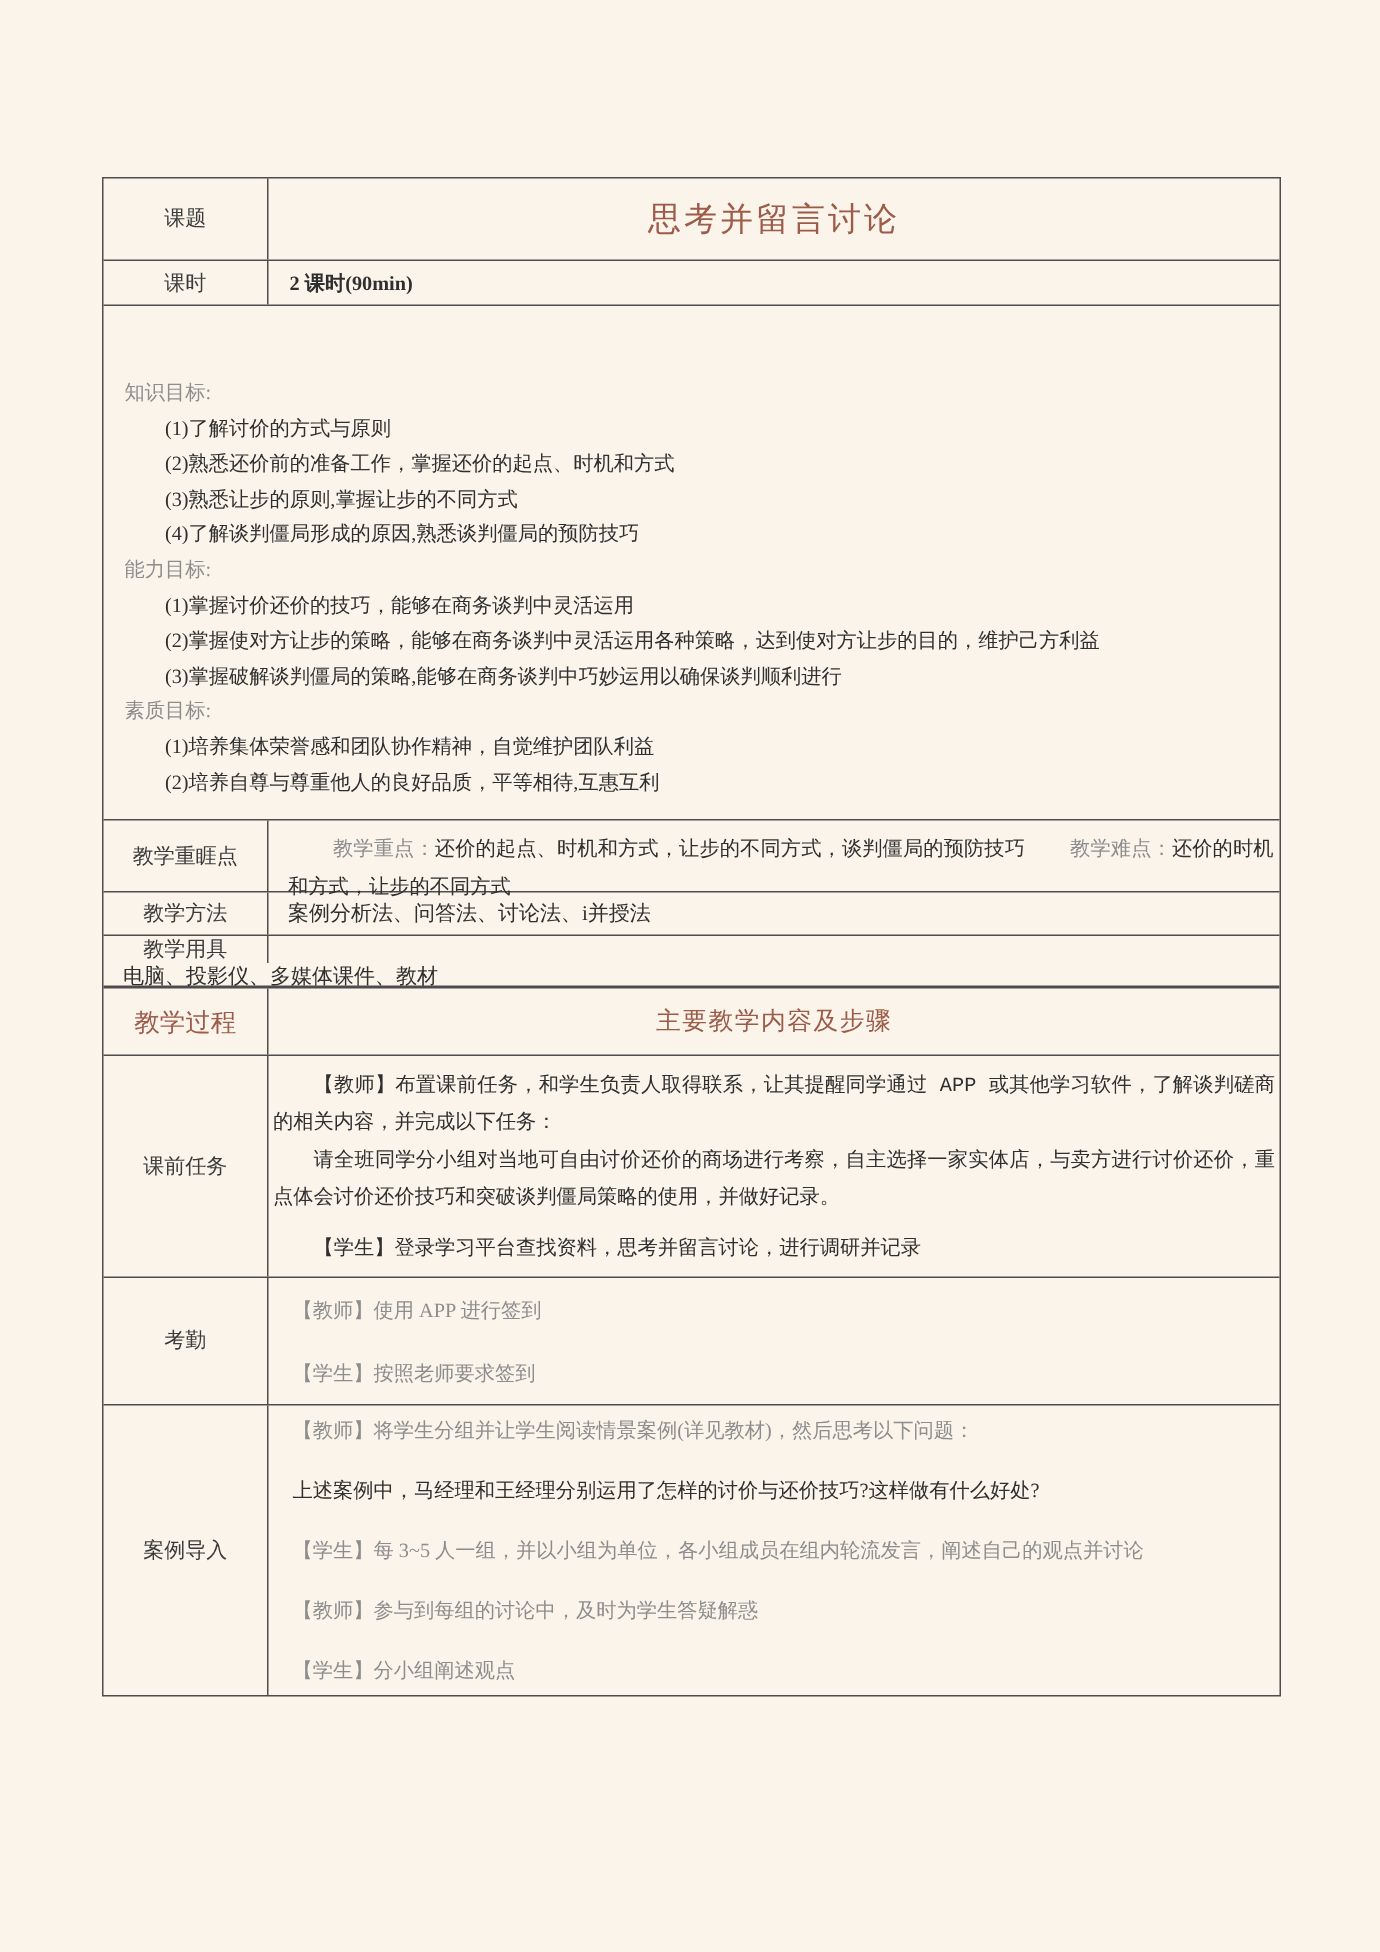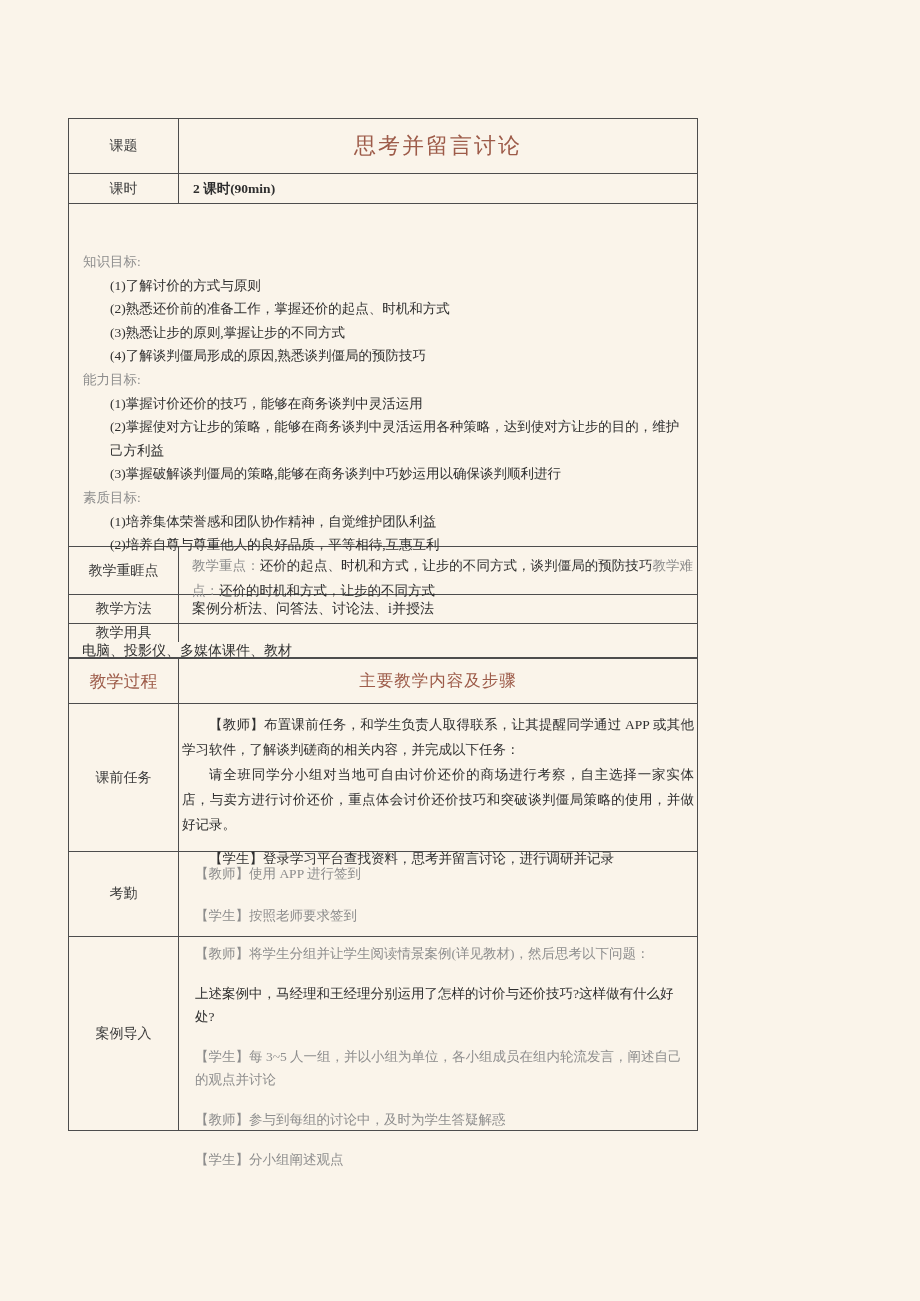--- a/index.html
+++ b/index.html
@@ -12,21 +12,21 @@
   html,body{margin:0;padding:0;}
   body{
     width:920px;height:1301px;
     background:var(--bg);
     font-family:"Liberation Serif","DejaVu Serif",serif;
     color:var(--text);
     position:relative;
     overflow:hidden;
   }
   .doc{
-    position:absolute;left:68px;top:118px;width:630px;
+    position:absolute;left:68px;top:118px;width:786px;
     border:1px solid var(--border);
     box-sizing:border-box;
   }
   .row{display:flex;border-top:1px solid var(--border);box-sizing:border-box;}
   .row:first-child{border-top:none;}
   .label{
     width:110px;flex:none;border-right:1px solid var(--border);
     display:flex;align-items:center;justify-content:center;
     font-size:14px;color:#3b3b3b;text-align:center;
     box-sizing:border-box;
@@ -52,34 +52,34 @@
     display:flex;align-items:center;padding-left:14px;font-size:13.5px;font-weight:bold;
   }
   .obj-cell{padding:46px 12px 0 14px;font-size:13.5px;line-height:23.6px;}
   .obj-heading{color:var(--muted);}
   .obj-item{margin-left:27px;color:var(--text);}
 
   .key-cell{
     padding:7px 4px 0 13px;font-size:13.5px;line-height:24.5px;
     text-align:justify;color:var(--text);
   }
-  .muted{color:var(--muted);}
+  .muted{color:var(--muted);margin-left:30px;}
 
   .line-cell{
     display:flex;align-items:center;padding-left:13px;
     font-size:14px;color:var(--text);
   }
 
   .proc-label{color:var(--accent);font-size:17px;text-align:right;}
   .proc-cell{
     display:flex;align-items:center;justify-content:center;
     color:var(--accent);font-size:16.5px;letter-spacing:1px;
   }
 
-  .pre-cell{padding:8px 3px 0 3px;font-size:13.5px;line-height:25px;color:var(--text);}
+  .pre-cell{padding:8px 3px 0 3px;font-size:13.5px;line-height:25px;color:var(--text);font-family:Liberation Mono, monospace;}
   .pre-cell p{margin:0;text-indent:2em;text-align:justify;}
   .pre-cell p.gap{margin-top:9px;}
 
   .att-cell{padding:10px 10px 0 16px;font-size:13.5px;color:var(--muted);}
   .att-cell p{margin:0 0 18px;line-height:24px;}
 
   .case-cell{padding:5px 10px 0 16px;font-size:13.5px;color:var(--muted);}
   .case-cell p{margin:0 0 17px;line-height:23px;}
   .case-cell p.dark{color:var(--text);}
 </style>

